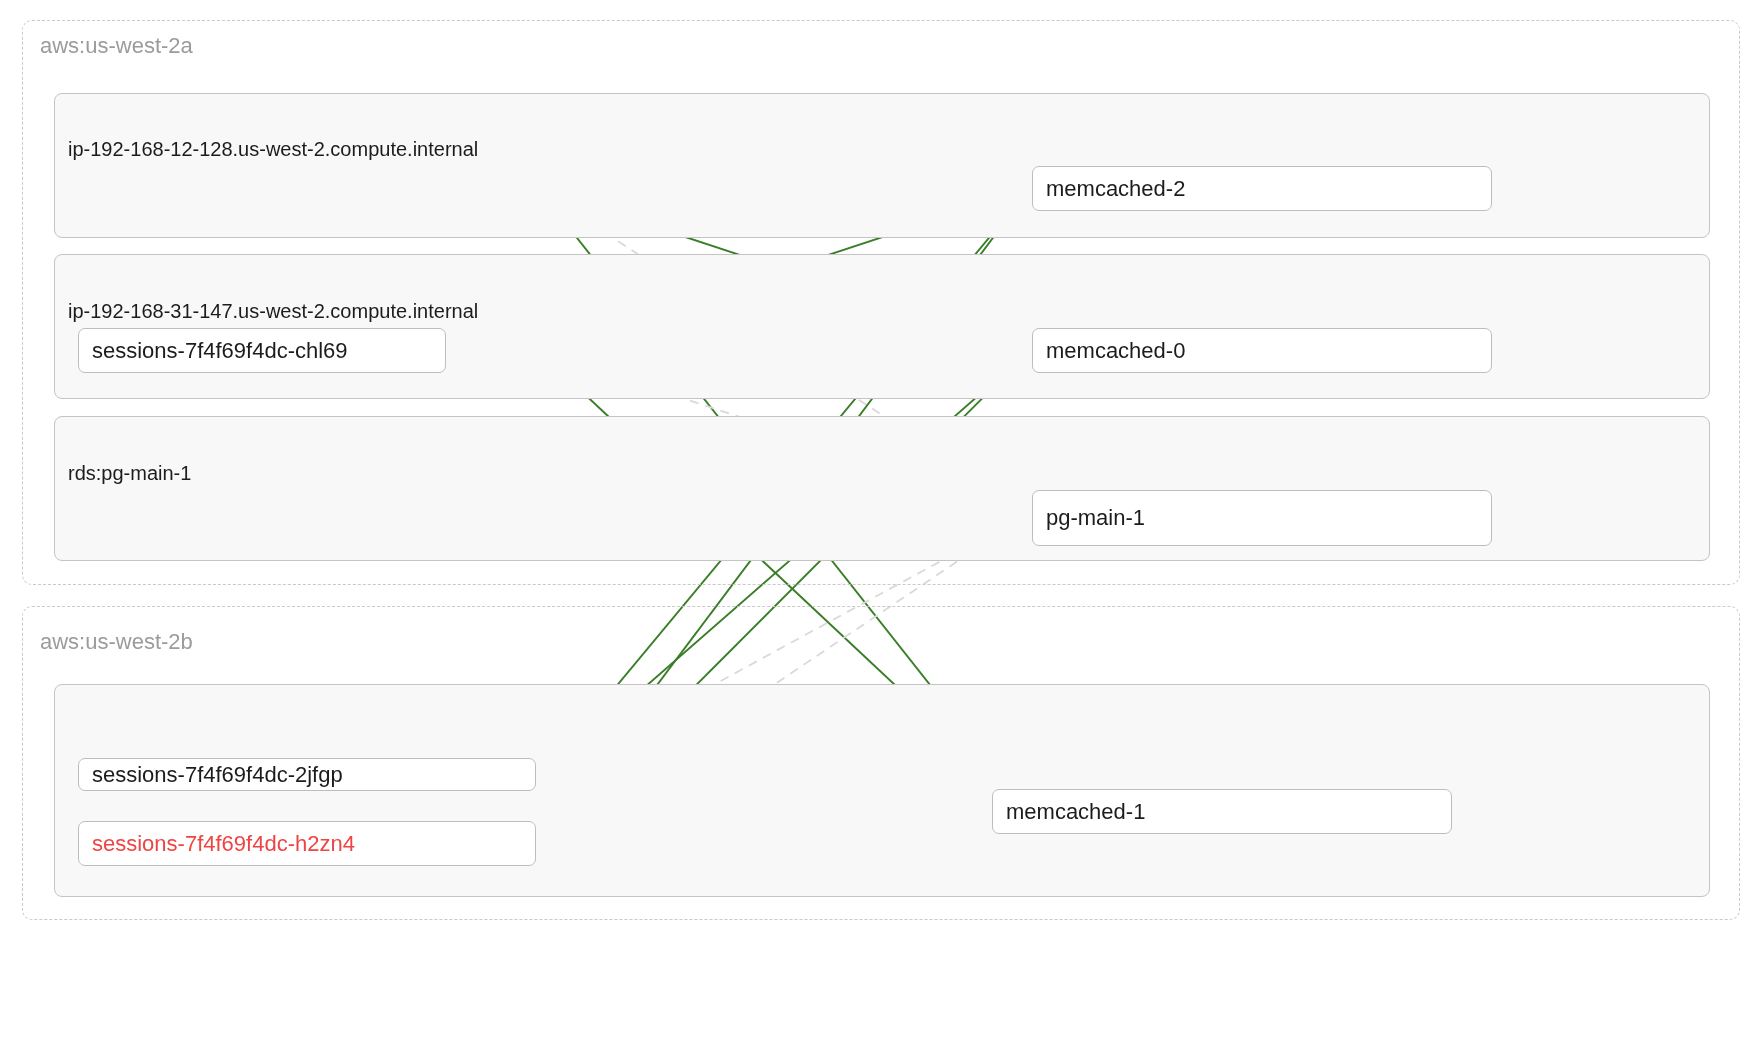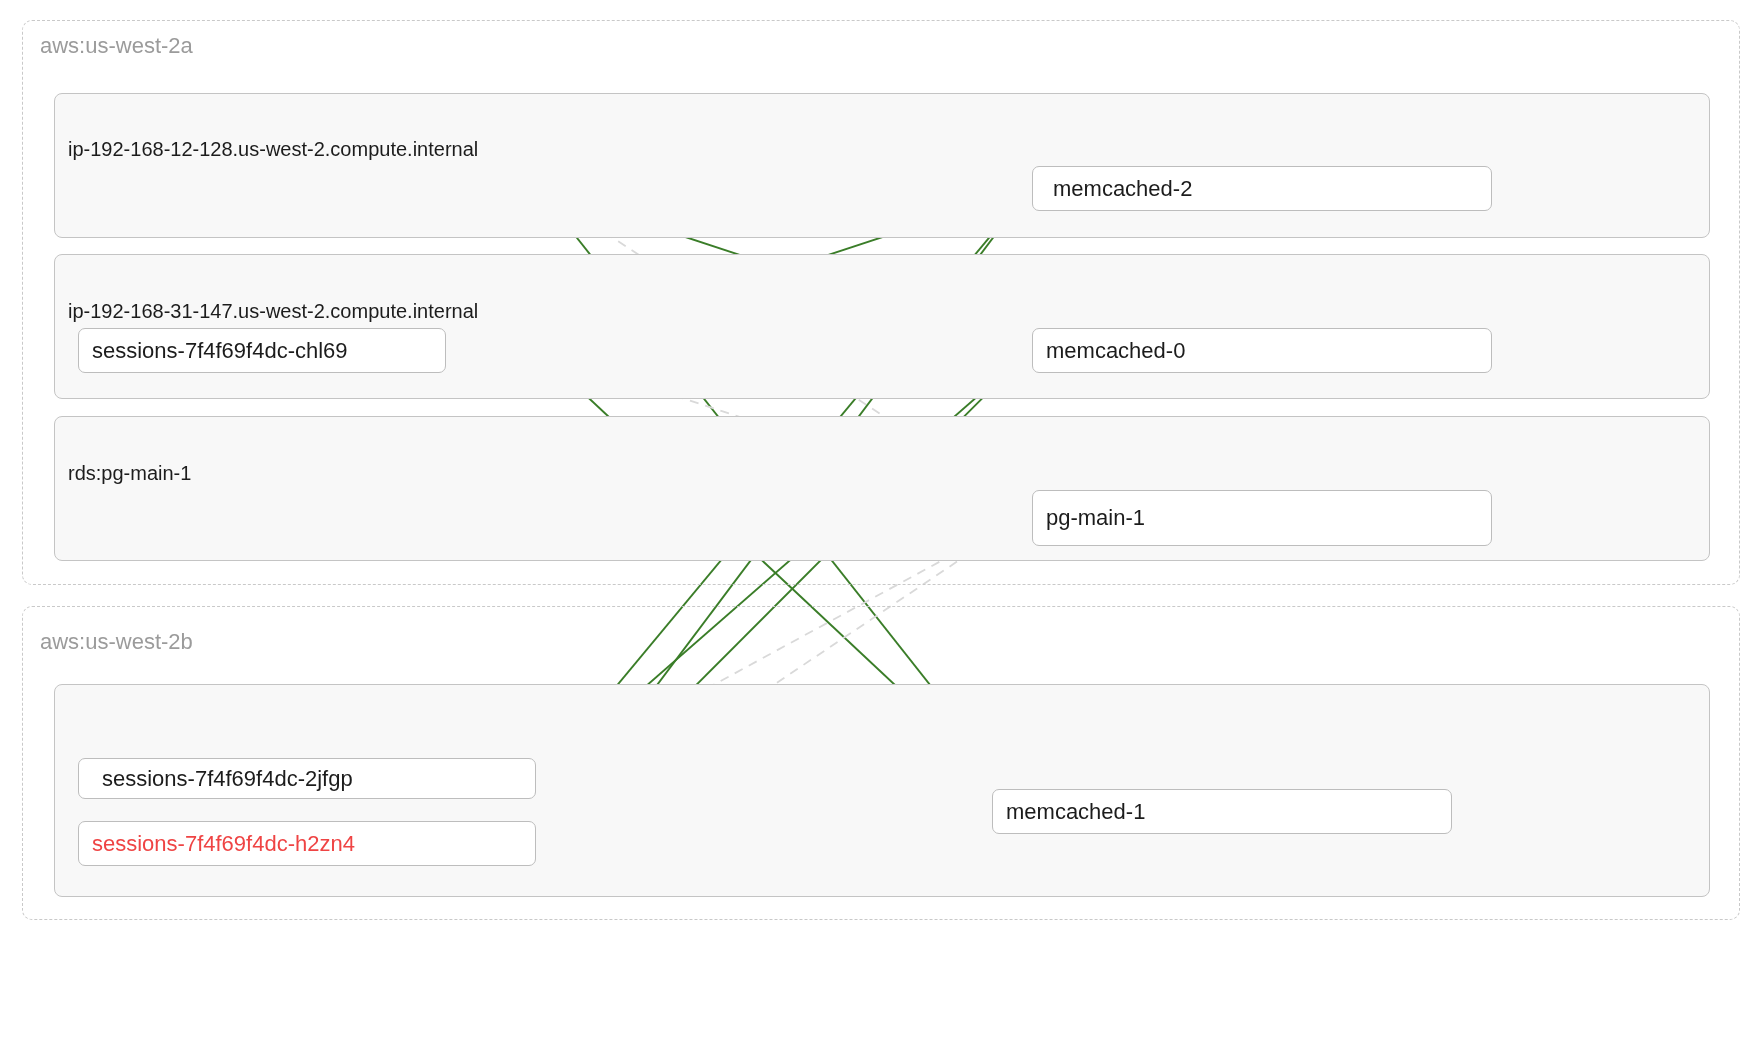--- a/index.html
+++ b/index.html
@@ -103,27 +103,27 @@
     <div class="host" style="left: 54px; top: 93px; width: 1656px; height: 145px; background: rgb(248, 248, 248); border-color: rgb(196, 196, 196);"></div>
     <div class="host-label" style="left: 68px; top: 115px; color: rgb(28, 28, 28);">ip-192-168-12-128.us-west-2.compute.internal</div>
     <div class="host" style="left: 54px; top: 254px; width: 1656px; height: 145px; background: rgb(248, 248, 248); border-color: rgb(196, 196, 196);"></div>
     <div class="host-label" style="left: 68px; top: 277px; color: rgb(28, 28, 28);">ip-192-168-31-147.us-west-2.compute.internal</div>
     <div class="host" style="left: 54px; top: 416px; width: 1656px; height: 145px; background: rgb(248, 248, 248); border-color: rgb(196, 196, 196);"></div>
     <div class="host-label" style="left: 68px; top: 439px; color: rgb(28, 28, 28);">rds:pg-main-1</div>
     <div class="host" style="left: 54px; top: 684px; width: 1656px; height: 213px; background: rgb(248, 248, 248); border-color: rgb(196, 196, 196);"></div>
     <div class="node" style="left: 78px; top: 328px; width: 368px; height: 45px; background: rgb(255, 255, 255); border-color: rgb(189, 189, 189);">
       <span class="node-label" style="color: rgb(28, 28, 28);">sessions-7f4f69f4dc-chl69</span>
     </div>
-    <div class="node" style="left: 78px; top: 758px; width: 458px; height: 41px; background: rgb(255, 255, 255); border-color: rgb(189, 189, 189); padding-left: 10px;">
+    <div class="node" style="left: 78px; top: 758px; width: 458px; height: 33px; background: rgb(255, 255, 255); border-color: rgb(189, 189, 189);">
       <span class="node-label" style="color: rgb(28, 28, 28);">sessions-7f4f69f4dc-2jfgp</span>
     </div>
     <div class="node" style="left: 78px; top: 821px; width: 458px; height: 45px; background: rgb(255, 255, 255); border-color: rgb(189, 189, 189);">
       <span class="node-label" style="color: #ef4444; text-align: right;">sessions-7f4f69f4dc-h2zn4</span>
     </div>
-    <div class="node" style="left: 1032px; top: 166px; width: 460px; height: 45px; background: rgb(255, 255, 255); border-color: rgb(189, 189, 189); padding-left: 7px;">
+    <div class="node" style="left: 1032px; top: 166px; width: 460px; height: 45px; background: rgb(255, 255, 255); border-color: rgb(189, 189, 189);">
       <span class="node-label" style="color: rgb(28, 28, 28);">memcached-2</span>
     </div>
     <div class="node" style="left: 1032px; top: 328px; width: 460px; height: 45px; background: rgb(255, 255, 255); border-color: rgb(189, 189, 189); text-align: center;">
       <span class="node-label" style="color: rgb(28, 28, 28);">memcached-0</span>
     </div>
     <div class="node" style="left: 1032px; top: 490px; width: 460px; height: 56px; background: rgb(255, 255, 255); border-color: rgb(189, 189, 189);">
       <span class="node-label" style="color: rgb(28, 28, 28);">pg-main-1</span>
     </div>
     <div class="node" style="left: 992px; top: 789px; width: 460px; height: 45px; background: rgb(255, 255, 255); border-color: rgb(189, 189, 189);">
       <span class="node-label" style="color: rgb(28, 28, 28);">memcached-1</span>

